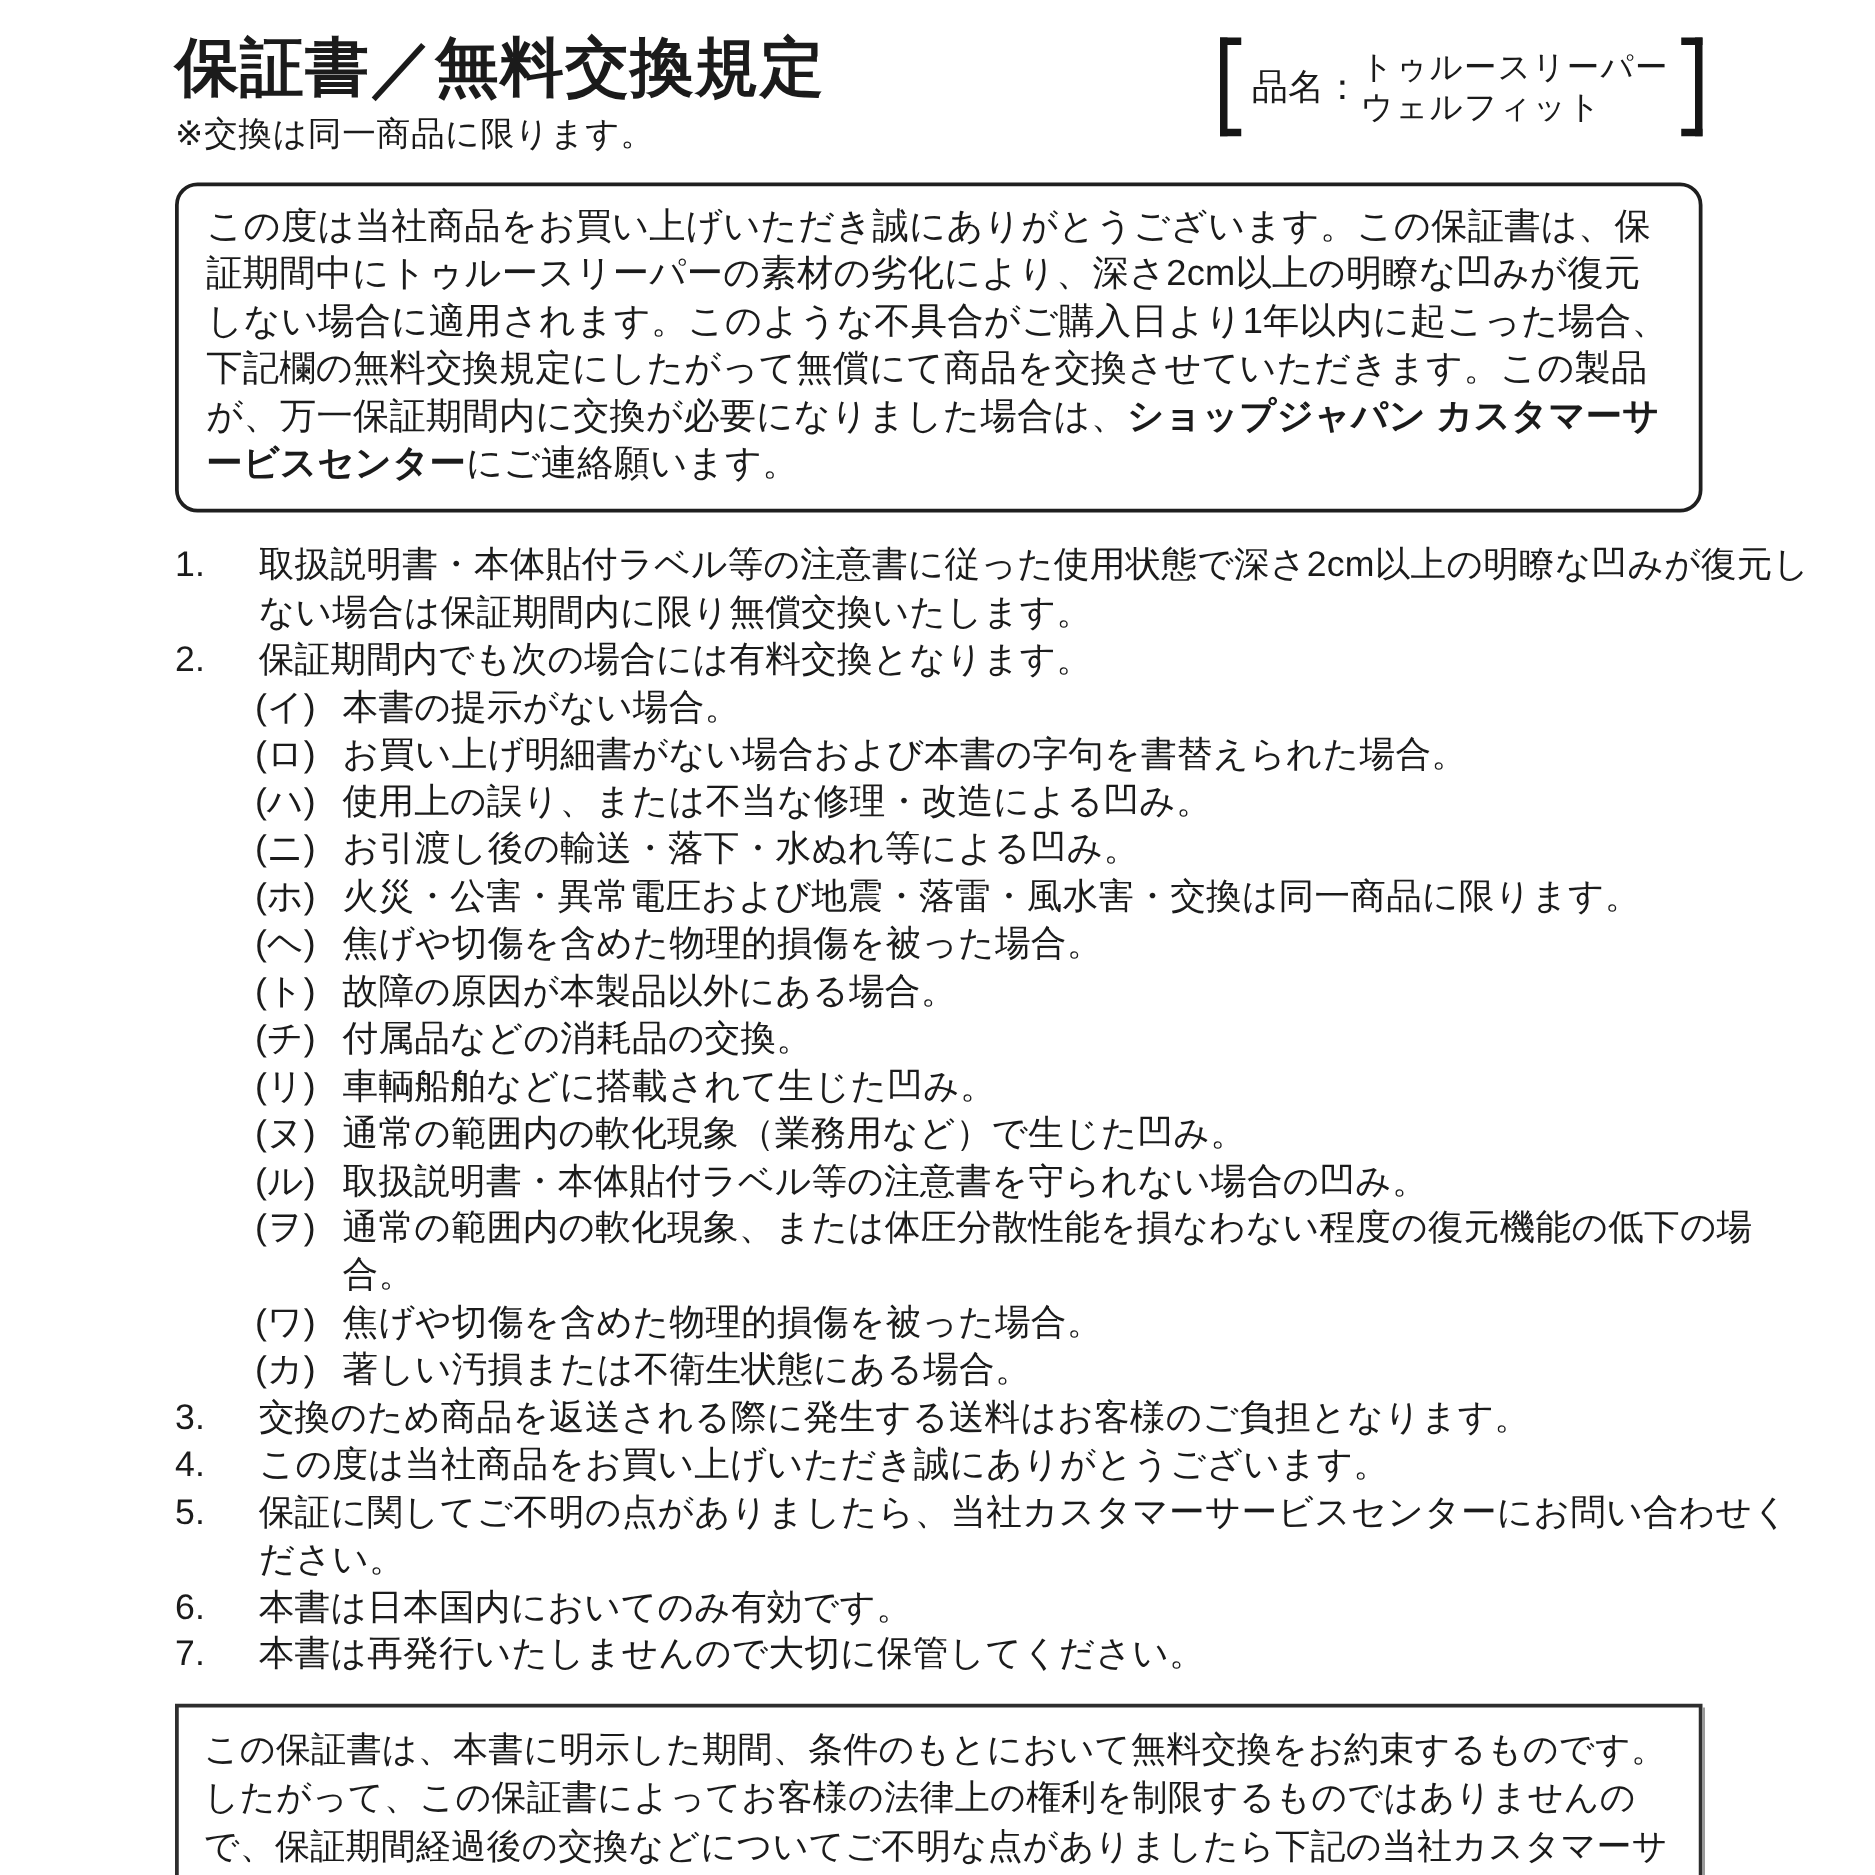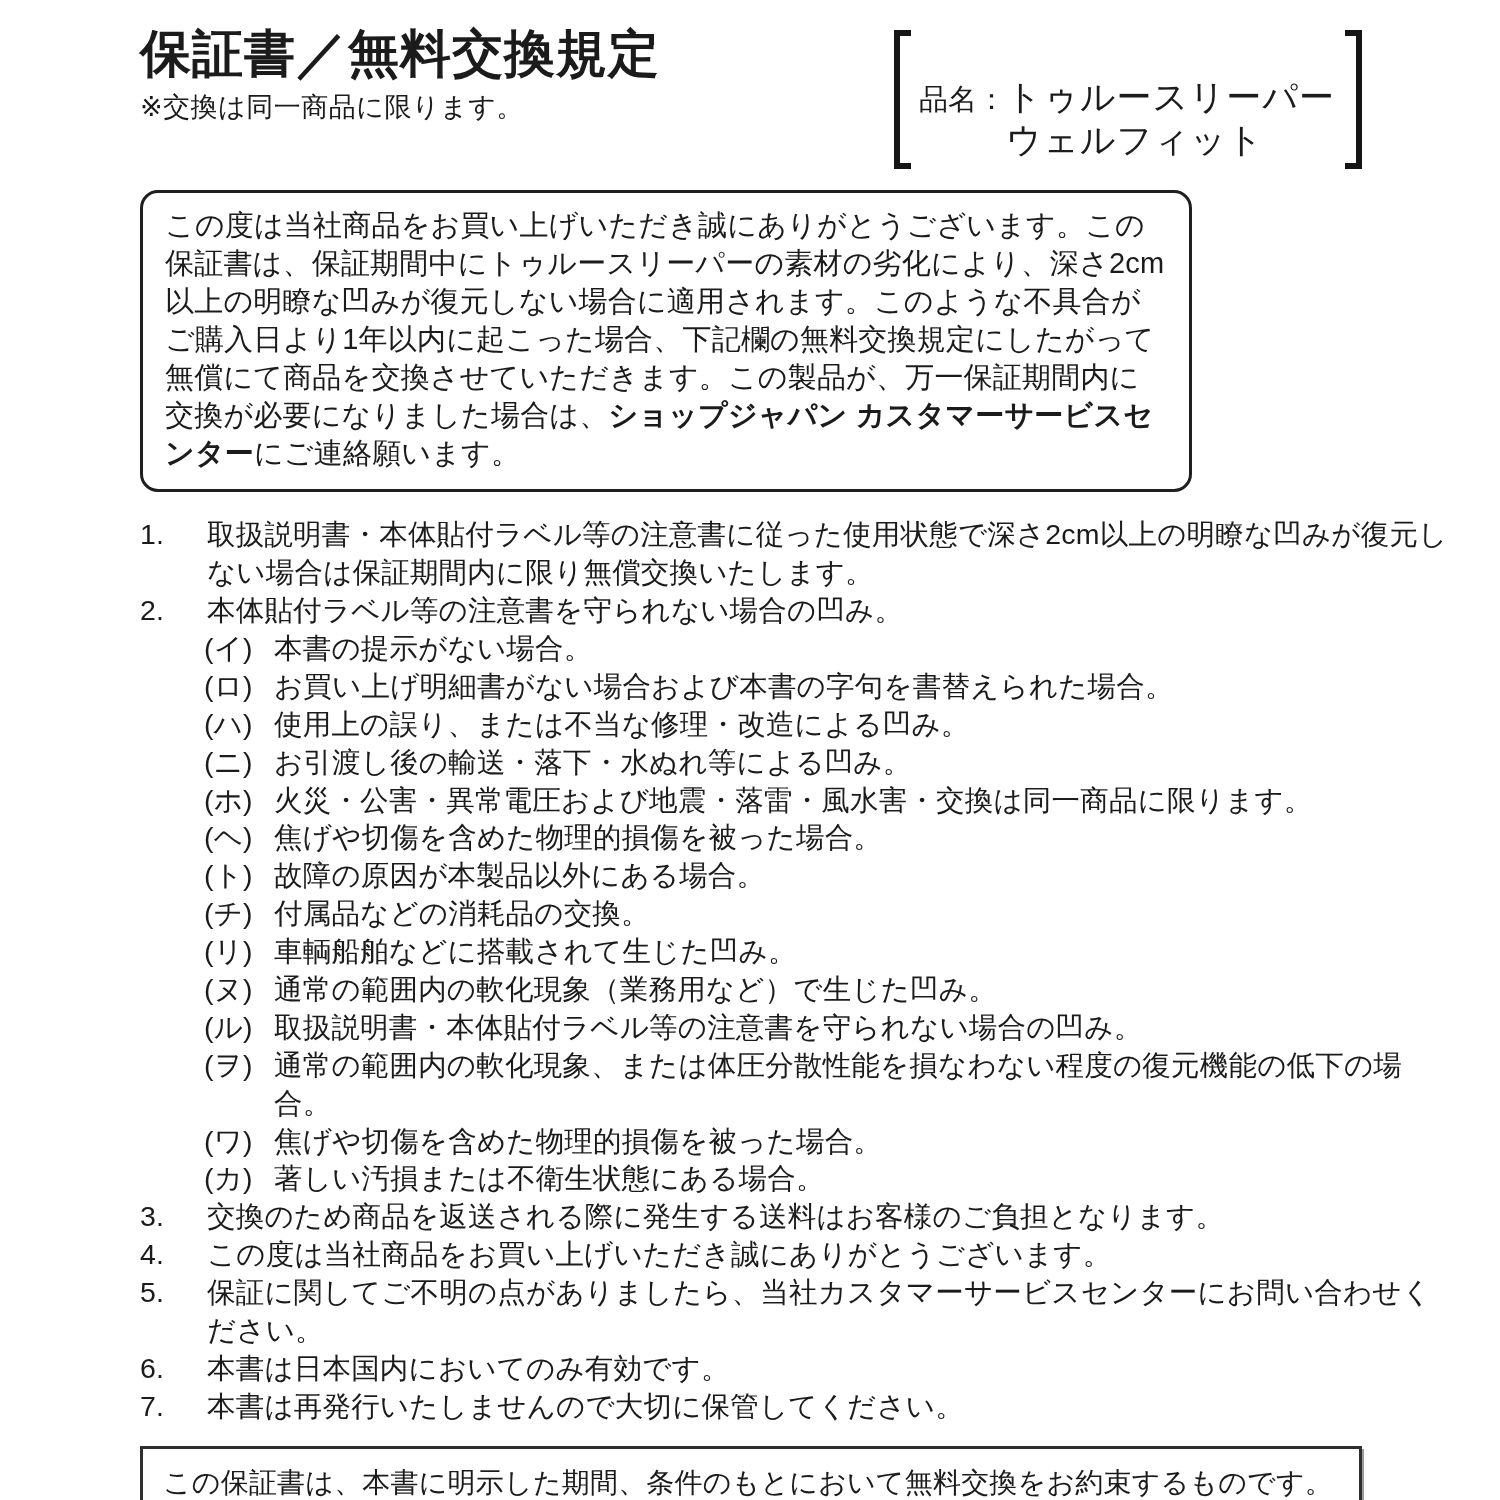--- a/index.html
+++ b/index.html
@@ -43,25 +43,25 @@
   }
   .bracket { width: 17px; flex: none; }
   .bracket-left  { border-left: 6px solid #151515;  border-top: 6px solid #151515; border-bottom: 6px solid #151515; }
   .bracket-right { border-right: 6px solid #151515; border-top: 6px solid #151515; border-bottom: 6px solid #151515; }
   .product-inner {
     display: flex;
     align-items: center;
     padding: 8px 10px 8px 8px;
   }
   .product-label { font-size: 29px; flex: none; }
-  .product-name  { font-size: 35px; line-height: 1.22; letter-spacing: 1px; margin-top: 38px; }
+  .product-name  { font-size: 26px; line-height: 1.22; letter-spacing: 1px; }
 
   
   .intro-box {
-    width: 1052px;
+    width: 1222px;
     margin-top: 21px;
     border: 3px solid #1f1f1f;
     border-radius: 18px;
     padding: 14px 22px 16px 22px;
     font-size: 29px;
     line-height: 1.31;
     letter-spacing: 0.2px;
   }
   .intro-box b { font-weight: bold; }
 
@@ -118,21 +118,21 @@
 
   <div class="terms">
 
     <div class="term-row">
       <span class="term-num">1.</span>
       <span class="term-text">取扱説明書・本体貼付ラベル等の注意書に従った使用状態で深さ2cm以上の明瞭な凹みが復元しない場合は保証期間内に限り無償交換いたします。</span>
     </div>
 
     <div class="term-row">
       <span class="term-num">2.</span>
-      <span class="term-text">本体貼付ラベル等の注意書を守られない場合の凹み。</span>
+      <span class="term-text">保証期間内でも次の場合には有料交換となります。</span>
     </div>
 
     <div class="sub-row">
       <span class="sub-label">(イ)</span>
       <span class="sub-text">本書の提示がない場合。</span>
     </div>
     <div class="sub-row">
       <span class="sub-label">(ロ)</span>
       <span class="sub-text">お買い上げ明細書がない場合および本書の字句を書替えられた場合。</span>
     </div>

